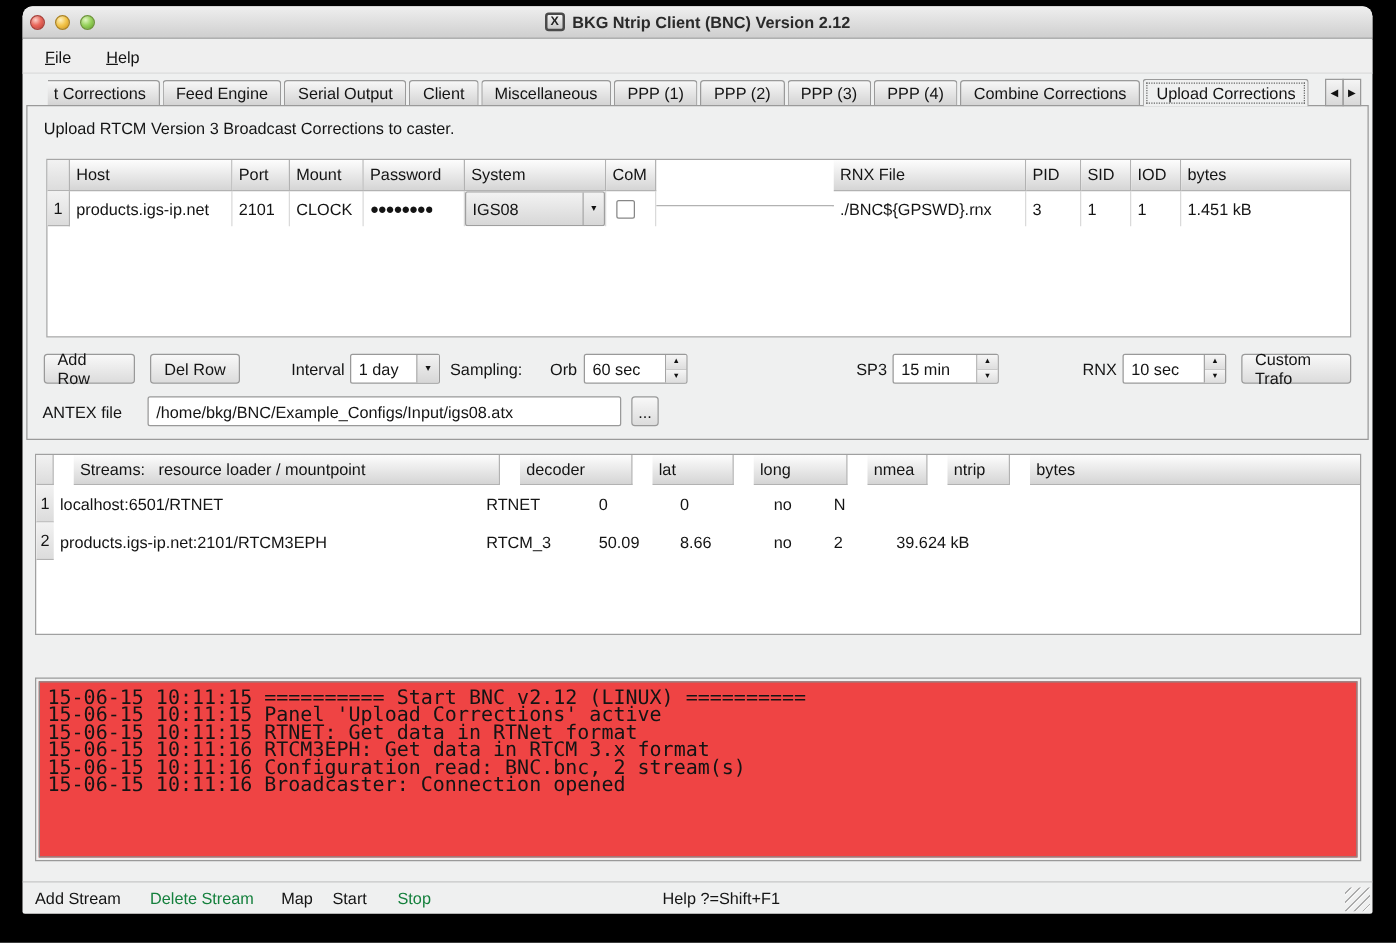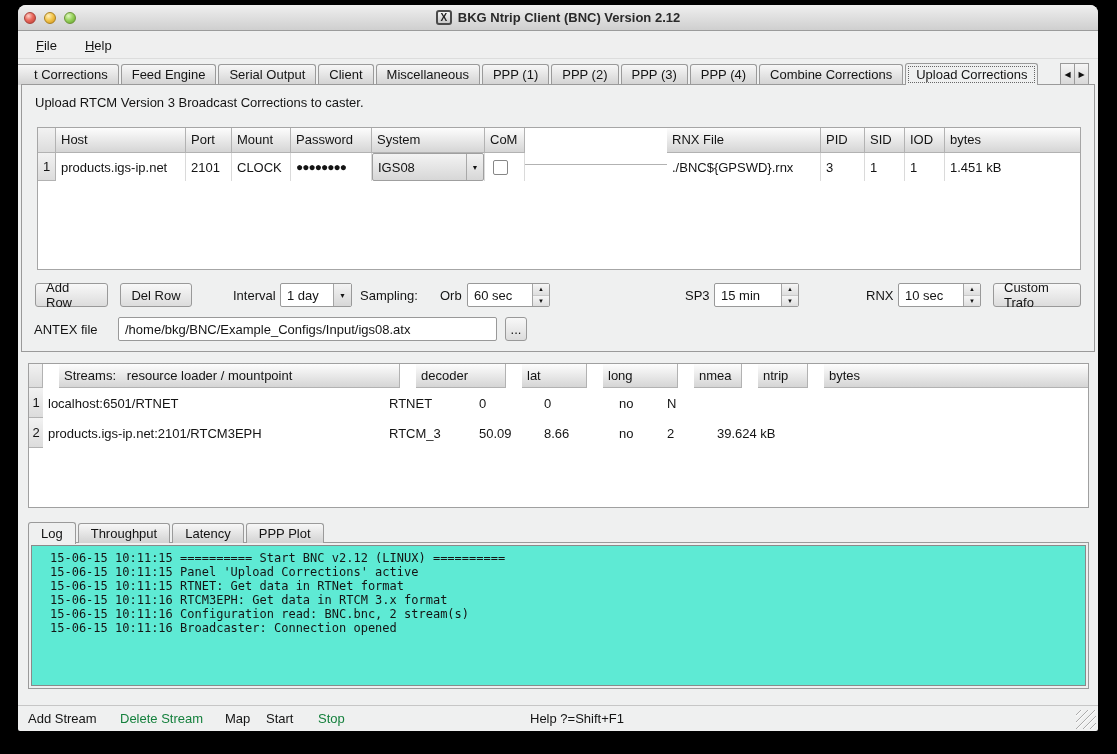--- a/index.html
+++ b/index.html
@@ -29,21 +29,21 @@
     display:flex; align-items:center; padding-left:10px; gap:12px; border-bottom:1px solid #dcdcdc; }
   .menu-item { display:inline-block; padding:2px 8px; }
   .menu-item::first-letter { text-decoration:underline; }
 
   
   .tabbar { position:absolute; left:0; top:57px; right:30px; height:23px;
     display:flex; align-items:flex-end; overflow:hidden; white-space:nowrap; }
   .tab { height:21px; line-height:20px; padding:0 10px; margin-right:2px;
     background:linear-gradient(#f7f7f7,#d2d2d2); border:1px solid #9a9a9a; border-bottom:none;
     border-radius:3px 3px 0 0; flex:0 0 auto; }
-  .tab-first { border-top-left-radius:0; border-left:none; padding-left:16px; }
+  .tab-first { border-top-left-radius:0; border-left:none; padding-left:5px;margin-left:20px; }
   .tab-active { height:23px; line-height:22px; background:#eff0f0; margin-bottom:-1px;
     position:relative; z-index:3; outline:1px dotted #666; outline-offset:-4px; }
   .tab-scrolls { position:absolute; top:58px; right:9px; height:22px; display:flex; z-index:3; }
   .tab-scroll { width:15px; height:22px; border:1px solid #9a9a9a; margin-left:-1px;
     background:linear-gradient(#f5f5f5,#d8d8d8); font-size:8px; color:#111;
     display:flex; align-items:center; justify-content:center; }
 
   
   .pane { position:absolute; left:3px; top:79px; width:1074px; height:268px;
     border:1px solid #9a9a9a; background:#eff0f0; z-index:1; }
@@ -110,23 +110,23 @@
   .pre { white-space:pre; }
 
   
   .log-tabs { position:absolute; left:10px; top:516px; height:22px; display:flex; align-items:flex-end; z-index:3; }
   .log-tab { height:20px; line-height:19px; padding:0 12px; margin-right:2px;
     background:linear-gradient(#f7f7f7,#d2d2d2); border:1px solid #9a9a9a; border-bottom:none;
     border-radius:3px 3px 0 0; }
   .log-tab-active { height:22px; line-height:21px; background:#eff0f0; margin-bottom:-1px; }
   .log-frame { position:absolute; left:10px; top:537px; width:1061px; height:147px;
     border:1px solid #9a9a9a; background:#eff0f0; padding:2px; z-index:1; }
-  .log-box { width:100%; height:100%; background:#5eead4; border:1px solid #8a8a8a;
-    padding:5px 18px; font-family:"DejaVu Sans Mono","Liberation Mono",monospace;
-    font-size:12px; line-height:14px; white-space:pre; overflow:hidden; }
+  .log-box { width:100%; height:100%; background:#ef4444; border:1px solid #8a8a8a;
+    padding:5px 6px; font-family:"DejaVu Sans Mono","Liberation Mono",monospace;
+    font-size:16px; line-height:14px; white-space:pre; overflow:hidden; }
 
   
   .statusbar { position:absolute; left:0; right:0; top:700px; height:26px; border-top:1px solid #c6c6c6; }
   .sb-item { position:absolute; top:5px; }
   .disabled { color:#15803d; }
   .resize-grip { position:absolute; right:2px; bottom:2px; width:20px; height:19px;
     background:repeating-linear-gradient(135deg, transparent 0 3px, #ababab 3px 4px, #f6f6f6 4px 5px); }
 </style>
 </head>
 <body>
@@ -295,26 +295,20 @@
       <div class="td s-src">products.igs-ip.net:2101/RTCM3EPH</div>
       <div class="td s-dec">RTCM_3</div>
       <div class="td s-lat">50.09</div>
       <div class="td s-long">8.66</div>
       <div class="td s-nmea">no</div>
       <div class="td s-ntrip">2</div>
       <div class="td s-bytes">39.624 kB</div>
     </div>
   </div>
 
-  <div class="log-tabs">
-    <div class="log-tab log-tab-active">Log</div>
-    <div class="log-tab">Throughput</div>
-    <div class="log-tab">Latency</div>
-    <div class="log-tab">PPP Plot</div>
-  </div>
   <div class="log-frame">
     <div class="log-box"><div>15-06-15 10:11:15 ========== Start BNC v2.12 (LINUX) ==========</div><div>15-06-15 10:11:15 Panel 'Upload Corrections' active</div><div>15-06-15 10:11:15 RTNET: Get data in RTNet format</div><div>15-06-15 10:11:16 RTCM3EPH: Get data in RTCM 3.x format</div><div>15-06-15 10:11:16 Configuration read: BNC.bnc, 2 stream(s)</div><div>15-06-15 10:11:16 Broadcaster: Connection opened</div></div>
   </div>
 
   <div class="statusbar">
     <span class="sb-item" style="left:10px;">Add Stream</span>
     <span class="sb-item disabled" style="left:102px;">Delete Stream</span>
     <span class="sb-item" style="left:207px;">Map</span>
     <span class="sb-item" style="left:248px;">Start</span>
     <span class="sb-item disabled" style="left:300px;">Stop</span>

